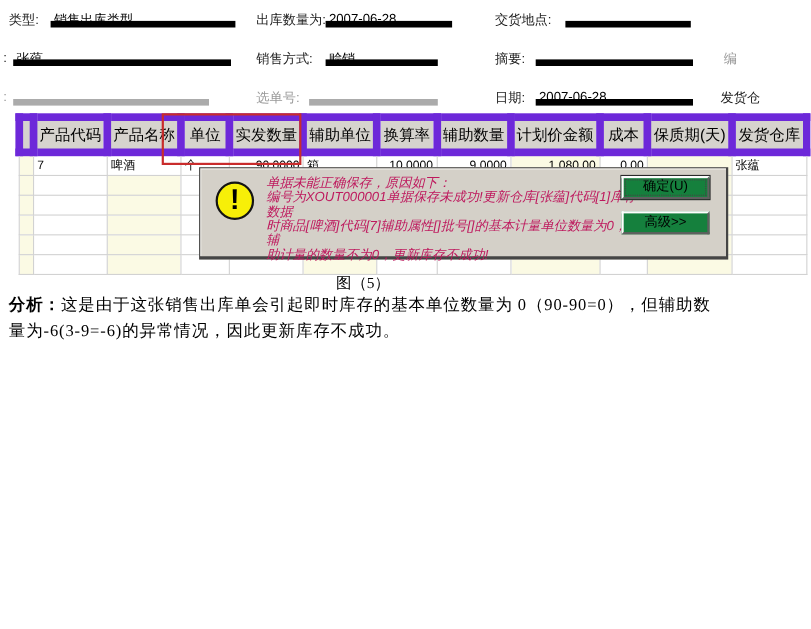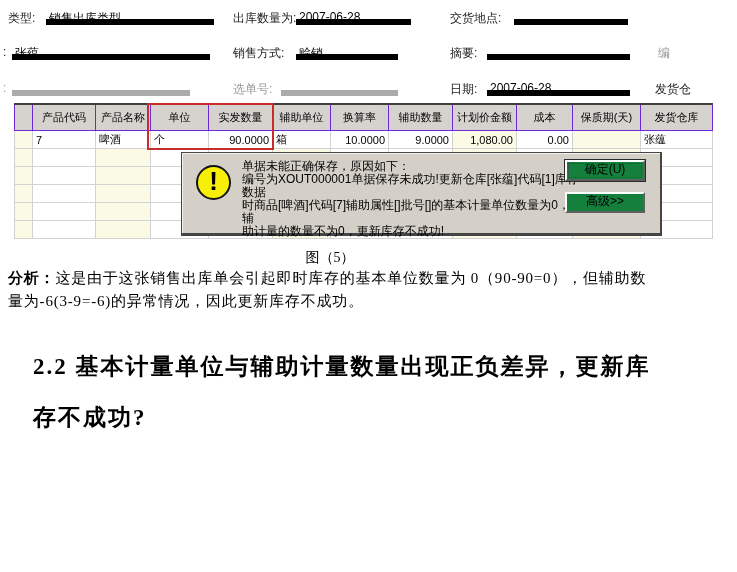--- a/index.html
+++ b/index.html
@@ -9,22 +9,22 @@
   
   .form-label{position:absolute;font-size:12px;color:#222;white-space:nowrap;}
   .form-value{position:absolute;font-size:12px;color:#000000;border-bottom:6px solid #000000;
               height:15px;white-space:nowrap;padding-left:3px;box-sizing:border-box;}
   .gray{color:#989898;}
   .gray-line{border-bottom-color:#ababab;}
 
   
   .grid{position:absolute;left:14px;top:103px;border-collapse:collapse;table-layout:fixed;
         border-top:2px solid #3f3f3f;border-left:1px solid #8a8a8a;}
-  .grid th{background:#d6d3ce;font-weight:normal;font-size:11px;height:25px;
-           border:1px solid #6d28d9;padding:0 2px;overflow:hidden;white-space:nowrap;color:#000;}
+  .grid th{background:#d6d3ce;font-weight:normal;font-size:14px;height:25px;
+           border:7px solid #6d28d9;padding:0 2px;overflow:hidden;white-space:nowrap;color:#000;}
   .grid td{font-size:11px;height:17px;border:1px solid #d2d2d2;padding:0 3px;
            overflow:hidden;white-space:nowrap;background:#fff;color:#000;}
   .grid td.num{text-align:right;}
   .grid tr.data-row td:nth-child(1),
   .grid tr.data-row td:nth-child(9),
   .grid tr.data-row td:nth-child(11){background:#fbfae4;}
   .grid tr.empty-row td:nth-child(1),
   .grid tr.empty-row td:nth-child(3),
   .grid tr.empty-row td:nth-child(6),
   .grid tr.empty-row td:nth-child(9),
@@ -42,21 +42,21 @@
             #41699d 30%,#60689c 38%,#6f74d0 44%,#6ea2cf 50%,#7fb0d9 60%,#9e9ed0 69%,
             #a8d0c8 77%,#abcde9 85%,#b6d5ef 100%);}
   .dlg-title{flex:1;color:#fff;font-size:12px;font-weight:bold;letter-spacing:1px;}
   .tb-btn{width:16px;height:14px;background:#d4d0c8;border:1px solid;
           border-color:#fff #404040 #404040 #fff;font-size:10px;font-weight:bold;
           line-height:11px;text-align:center;margin-left:2px;color:#000;box-sizing:border-box;}
   .dlg-body{position:relative;height:58px;}
   .warn-icon{position:absolute;left:12px;top:10px;width:35px;height:35px;border-radius:50%;
              background:#f7ef08;border:2px solid #141414;box-sizing:border-box;text-align:center;
              font-weight:bold;font-size:26px;line-height:29px;color:#000;}
-  .dlg-msg{position:absolute;left:58px;top:5px;width:338px;font-size:12px;line-height:13px;color:#000000;}
+  .dlg-msg{position:absolute;left:58px;top:5px;width:338px;font-size:12px;line-height:13px;color:#be185d;font-style:italic;}
   .dlg-btn{position:absolute;right:13px;width:80px;height:21px;background:#15803d;
            border:2px solid;border-color:#fdfdfd #5f5f5f #5f5f5f #fdfdfd;font-size:12px;
            text-align:center;line-height:15px;box-sizing:border-box;color:#000;}
   .ok{top:5px;box-shadow:0 0 0 1px #2a2a2a;outline:1px dotted #444;outline-offset:-4px;}
   .adv{top:37px;}
 
   
   .serif{font-family:"Liberation Serif","DejaVu Serif",serif;color:#000;}
   .caption{position:absolute;top:249px;left:0;width:660px;text-align:center;font-size:14px;}
   .analysis{position:absolute;left:8px;top:267px;width:706px;font-size:15px;line-height:23px;letter-spacing:0.8px;}
@@ -234,19 +234,15 @@
     </div>
   </div>
 
   <div class="caption serif">图（5）</div>
 
   <div class="analysis serif">
     <div><b>分析：</b><span>这是由于这张销售出库单会引起即时库存的基本单位数量为 0（90-90=0），但辅助数</span></div>
     <div>量为-6(3-9=-6)的异常情况，因此更新库存不成功。</div>
   </div>
 
-  <div class="heading serif">
-    <div>2.2  基本计量单位与辅助计量数量出现正负差异，更新库</div>
-    <div>存不成功?</div>
-  </div>
 
 
 </div>
 
 </body></html>

